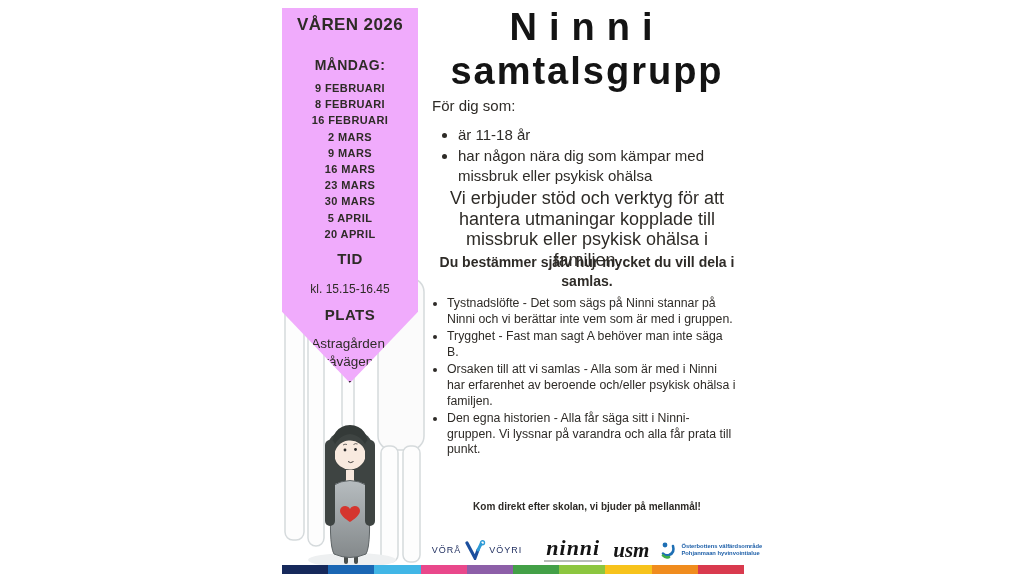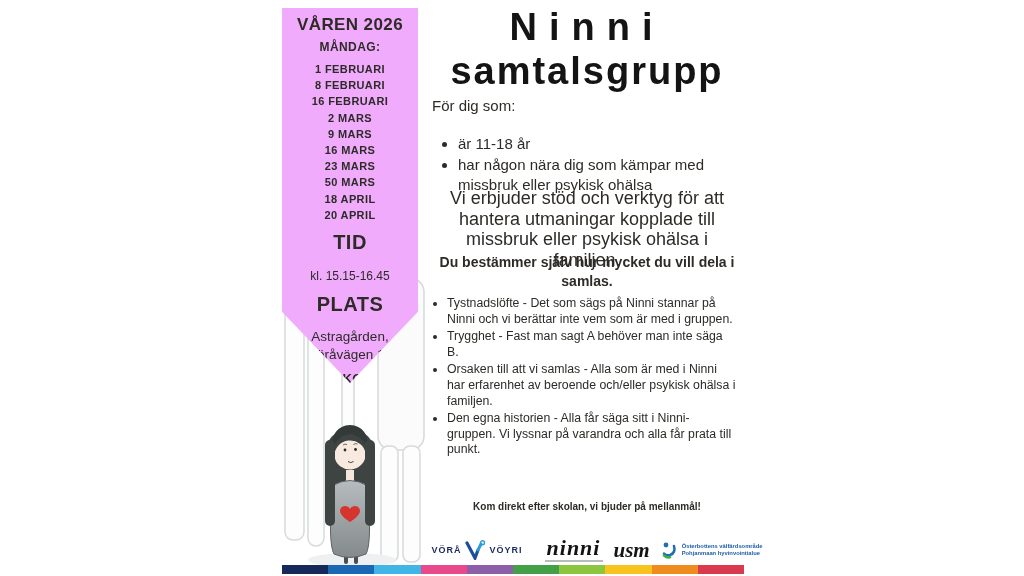--- a/index.html
+++ b/index.html
@@ -4,52 +4,52 @@
 <style>
   html,body{margin:0;padding:0;}
   body{width:1024px;height:576px;background:#ffffff;font-family:"Liberation Sans",sans-serif;position:relative;overflow:hidden;color:#2e2b27;}
   .poster{position:absolute;left:282px;top:0;width:462px;height:576px;}
 
   
   .banner{position:absolute;left:0;top:8px;width:136px;height:375px;background:#f0abfc;
           clip-path:polygon(0 0,100% 0,100% 81%,50% 100%,0 81%);
           text-align:center;z-index:3;}
   .b-season{font-size:17px;font-weight:bold;letter-spacing:.4px;margin-top:7px;}
-  .b-day{font-size:12px;font-weight:bold;letter-spacing:.4px;margin-top:5px;text-align:center;}
+  .b-day{font-size:14px;font-weight:bold;letter-spacing:.4px;margin-top:22px;text-align:center;}
   .b-dates{list-style:none;margin:7px 0 0 0;padding:0;}
   .b-dates li{font-size:11px;font-weight:600;letter-spacing:.4px;line-height:16.2px;}
-  .b-h{font-size:20px;font-weight:bold;letter-spacing:.5px;margin-top:8px;}
+  .b-h{font-size:15px;font-weight:bold;letter-spacing:.5px;margin-top:8px;}
   .b-v{font-size:12px;margin-top:14px;line-height:17px;}
   .b-place{font-size:13.5px;margin-top:12px;line-height:18px;}
   .b-contact{font-size:13px;font-weight:bold;letter-spacing:.3px;margin-top:7px;}
   .b-phone{font-size:14px;margin-top:3px;}
 
   
   .illus{position:absolute;left:0;top:278px;width:148px;height:290px;z-index:1;}
 
   
   .main{position:absolute;left:148px;top:0;width:314px;height:576px;z-index:2;}
   .title{position:absolute;top:4px;left:0;width:100%;text-align:center;color:#141414;}
   .title .t1{font-size:38px;font-weight:bold;letter-spacing:12px;line-height:46px;display:block;}
   .title .t2{font-size:38px;font-weight:bold;letter-spacing:2px;line-height:42px;display:block;}
   .intro{position:absolute;top:97px;left:2px;width:300px;font-size:15px;}
-  .intro-h{margin:0 0 20px 0;}
+  .intro-h{margin:0 0 11px 0;}
   .intro ul{margin:0;padding-left:26px;width:252px;}
   .intro li{line-height:20px;margin-bottom:1px;}
   .offer{position:absolute;top:188px;left:0;width:100%;text-align:center;font-size:18px;line-height:20.5px;}
   .note{position:absolute;top:253px;left:0;width:100%;text-align:center;font-size:14px;font-weight:bold;line-height:19px;}
   .rules{position:absolute;top:296px;left:0;width:306px;font-size:12.3px;}
   .rules-h{margin:0 0 3px 0;}
   .rules ul{margin:0;padding-left:17px;}
   .rules li{line-height:15.6px;margin-bottom:2px;}
   .footer-note{position:absolute;top:501px;left:-10px;width:334px;text-align:center;font-size:10px;font-weight:bold;}
 
   
   .logos{position:absolute;left:140px;right:4px;top:534px;height:32px;display:flex;align-items:center;justify-content:center;gap:11px;z-index:2;}
-  .vora{display:flex;align-items:center;gap:3px;color:#1b2a5c;font-weight:bold;font-size:9px;letter-spacing:1px;margin-left:32px;}
+  .vora{display:flex;align-items:center;gap:3px;color:#1b2a5c;font-weight:normal;font-size:9px;letter-spacing:1px;margin-left:32px;}
   .script-logo{font-family:"Liberation Serif",serif;font-style:italic;font-weight:bold;color:#141414;}
   .ninni-wrap{display:flex;flex-direction:column;align-items:center;}
   .ninni-txt{font-size:22px;line-height:20px;letter-spacing:1px;}
   .ninni-tagline{width:58px;height:2px;background:#b9bdb9;margin-top:2px;}
   .usm-txt{font-size:21px;}
   .wellbeing{display:flex;align-items:center;gap:4px;}
   .wb-text{font-size:5.8px;font-weight:bold;color:#1d5fa8;line-height:7px;white-space:nowrap;}
 
   
   .stripe{position:absolute;left:0;top:565px;width:100%;height:9px;display:flex;z-index:4;}
@@ -93,29 +93,29 @@
       <circle cx="73.5" cy="171.5" r="1.4" fill="#2c2c2c"></circle>
       <path d="M61,167 q2,-1.5 4,-0.5 M71.5,166.5 q2,-1.5 4,-0.5" stroke="#2c2c2c" stroke-width="0.7" fill="none"></path>
       <path d="M66,183.5 Q68.6,185.8 71.5,183.5" stroke="#2c2c2c" stroke-width="0.9" fill="none"></path>
     </g>
   </svg>
 
   <div class="banner">
     <div class="b-season">VÅREN 2026</div>
     <div class="b-day">MÅNDAG:</div>
     <ul class="b-dates">
-        <li>1 FEBRUARI</li>
+        <li>9 FEBRUARI</li>
         <li>8 FEBRUARI</li>
         <li>16 FEBRUARI</li>
         <li>2 MARS</li>
         <li>9 MARS</li>
         <li>16 MARS</li>
         <li>23 MARS</li>
-        <li>50 MARS</li>
-        <li>18 APRIL</li>
+        <li>30 MARS</li>
+        <li>5 APRIL</li>
         <li>20 APRIL</li>
       </ul>
     <div class="b-h">TID</div>
     <div class="b-v">kl. 15.15-16.45</div>
     <div class="b-h">PLATS</div>
     <div class="b-place">Astragården,</div>
     <div class="b-place" style="margin-top:0;">Vöråvägen 16</div>
     <div class="b-contact">INFO &amp; KONTAKT</div>
     <div class="b-phone">0406532046</div>
   </div>

